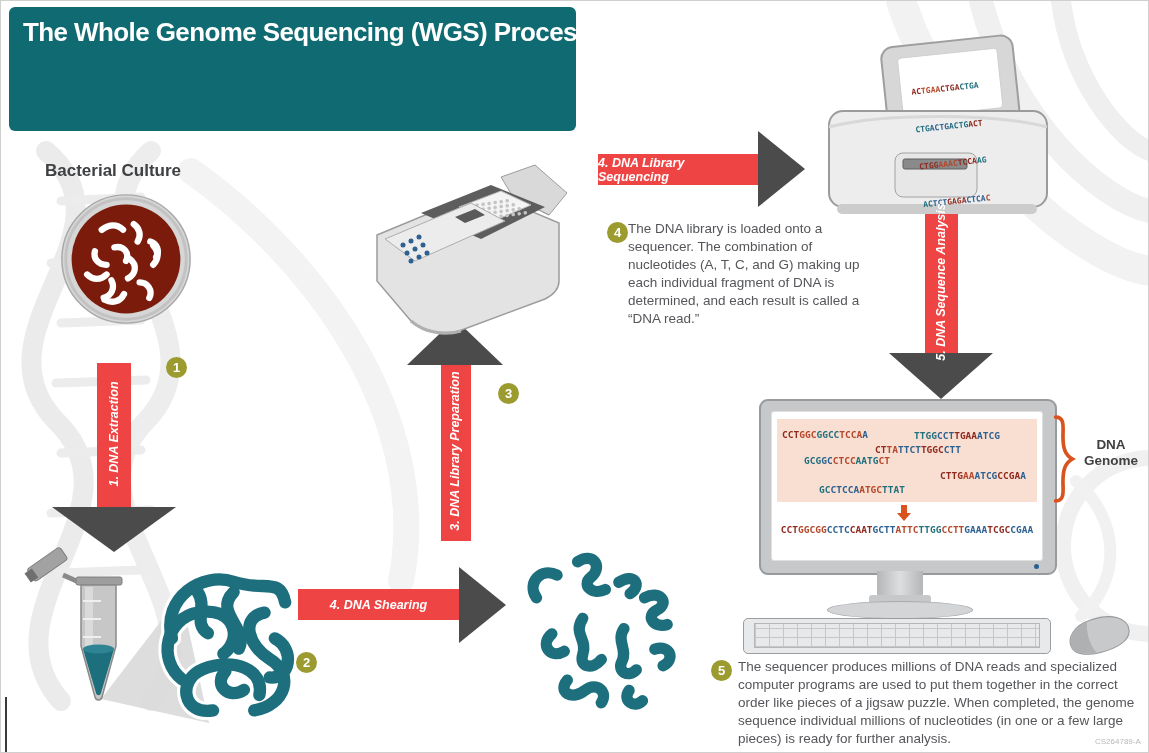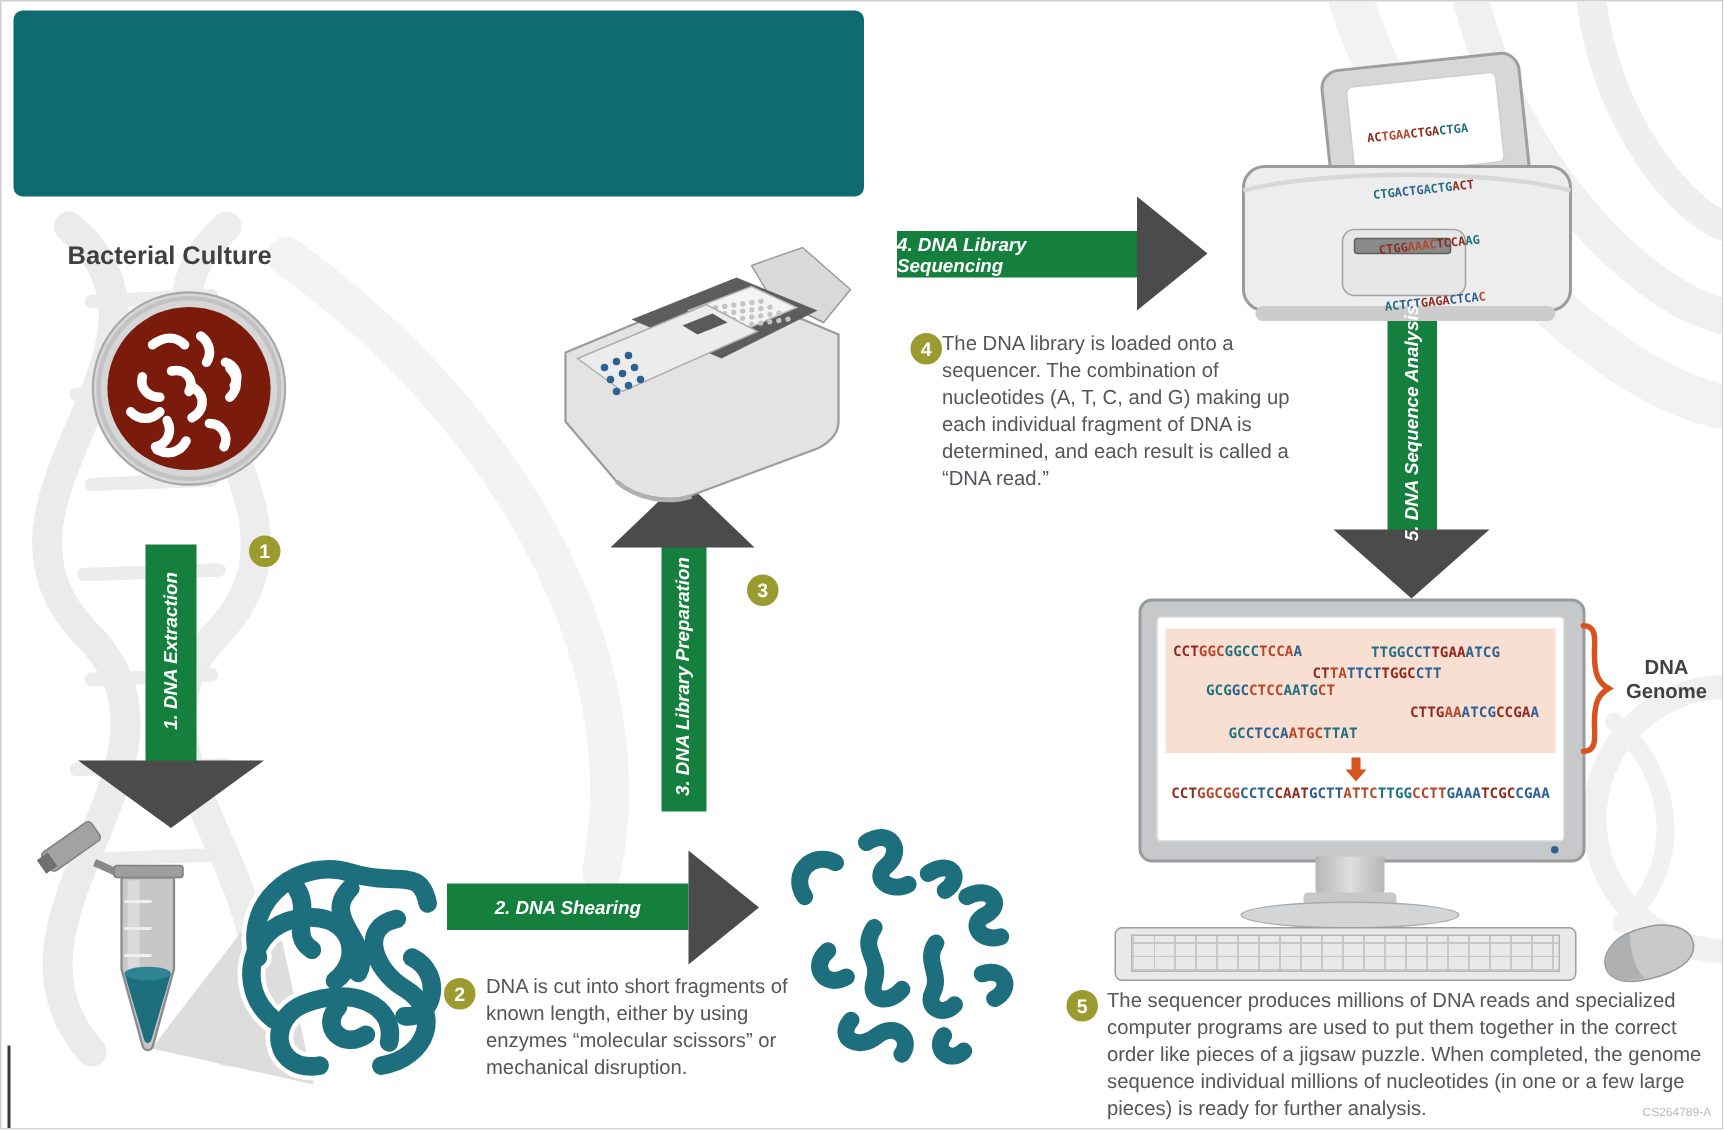--- a/index.html
+++ b/index.html
@@ -4,21 +4,21 @@
 <style>
   html,body{margin:0;padding:0;background:#ffffff;}
   .canvas{position:relative;width:1149px;height:753px;background:#fff;overflow:hidden;
           font-family:"Liberation Sans",sans-serif;border:1px solid #cfcfcf;box-sizing:border-box;}
   .abs{position:absolute;}
   
   .header{left:8px;top:6px;width:567px;height:124px;background:#0f6a71;border-radius:6px;color:#fff;}
   .header .title{margin:10px 14px 5px 14px;font-size:26px;font-weight:bold;letter-spacing:-0.6px;white-space:nowrap;}
   .header .subtitle{margin:0 auto;max-width:548px;text-align:center;font-size:13.5px;line-height:1.45;}
   
-  .shaft{background:#15803d;position:absolute;}
+  .shaft{background:#ef4444;position:absolute;}
   .head-down{position:absolute;width:0;height:0;border-left:62px solid transparent;border-right:62px solid transparent;border-top:45px solid #4b4b4b;}
   .head-up{position:absolute;width:0;height:0;border-left:48px solid transparent;border-right:48px solid transparent;border-bottom:46px solid #4b4b4b;}
   .head-right{position:absolute;width:0;height:0;border-top:38px solid transparent;border-bottom:38px solid transparent;border-left:47px solid #4b4b4b;}
   .vlabel{position:absolute;color:#fff;font-style:italic;font-weight:bold;font-size:12.5px;text-align:center;transform:rotate(-90deg);white-space:nowrap;}
   .hlabel{display:flex;align-items:center;justify-content:center;color:#fff;font-style:italic;font-weight:bold;font-size:12.5px;width:100%;height:100%;}
   
   .badge{position:absolute;width:21px;height:21px;border-radius:50%;background:#9c9b30;color:#fff;
          font-weight:bold;font-size:13px;display:flex;align-items:center;justify-content:center;}
   .step-text{position:absolute;font-size:13.5px;line-height:1.34;color:#55565a;}
   .seq{font-family:"DejaVu Sans Mono",monospace;font-weight:bold;white-space:pre;}
@@ -69,20 +69,21 @@
       <circle cx="1150" cy="545" r="88" stroke="#f0f0f0" stroke-width="16"></circle>
       <path d="M1075,480 C1120,520 1120,580 1080,615" stroke="#f1f1f1" stroke-width="12"></path>
     </g>
   </svg>
 
   <svg class="abs" style="left:0;top:0;z-index:1;" width="1149" height="753" viewBox="0 0 1149 753">
     <polygon points="100,698 180,594 208,722" fill="#d9d9d9" opacity="0.9"></polygon>
   </svg>
 
   <div class="abs header" style="z-index:2;">
+    <div class="title">The Whole Genome Sequencing (WGS) Process</div>
   </div>
 
   <div class="section-label" style="left:44px;top:160px;z-index:2;">Bacterial Culture</div>
 
   <svg class="abs" style="left:57px;top:190px;z-index:2;" width="136" height="136" viewBox="0 0 140 140">
     <circle cx="70" cy="70" r="66" fill="#d6d6d6" stroke="#a8a8a8" stroke-width="1.5"></circle>
     <circle cx="70" cy="70" r="62" fill="none" stroke="#c2c2c2" stroke-width="3"></circle>
     <circle cx="70" cy="70" r="56" fill="#7a1b0c"></circle>
     <g fill="none" stroke="#ffffff" stroke-width="6.5" stroke-linecap="round">
       <path d="M45,40 c8,-6 16,-6 22,0"></path>
@@ -145,27 +146,26 @@
         <path d="M80,35 C60,55 95,70 85,90"></path>
         <path d="M120,80 C140,90 135,120 115,118"></path>
         <path d="M45,35 C55,50 40,65 55,75"></path>
         <path d="M90,130 C75,140 60,125 72,112"></path>
       </g>
     </g>
   </svg>
 
   <div>
     <div class="shaft" style="left:297px;top:588px;width:161px;height:31px;z-index:2;">
-      <div class="hlabel">2. DNA Shearing</div>
+      <div class="hlabel">4. DNA Shearing</div>
     </div>
     <div class="head-right" style="left:458px;top:566px;z-index:2;"></div>
   </div>
 
   <div class="badge" style="left:295px;top:651px;z-index:2;">2</div>
-  <div class="step-text" style="left:323px;top:648px;width:215px;z-index:2;">DNA is cut into short fragments of known length, either by using enzymes “molecular scissors” or mechanical disruption.</div>
 
   <svg class="abs" style="left:520px;top:535px;z-index:2;" width="175" height="175" viewBox="0 0 170 170">
     <g fill="none" stroke="#1e6f7e" stroke-width="11" stroke-linecap="round">
       <path d="M15,60 C5,45 20,30 35,38"></path>
       <path d="M55,25 C70,15 80,30 68,40 C58,48 70,58 82,52"></path>
       <path d="M95,45 C110,35 118,48 106,56"></path>
       <path d="M120,60 C135,52 145,65 132,72 C120,78 130,90 142,86"></path>
       <path d="M30,95 C18,105 28,120 42,112"></path>
       <path d="M60,80 C50,95 65,100 60,115 C56,128 70,130 78,120"></path>
       <path d="M100,90 C92,102 104,110 98,122 C93,132 105,138 112,130"></path>

